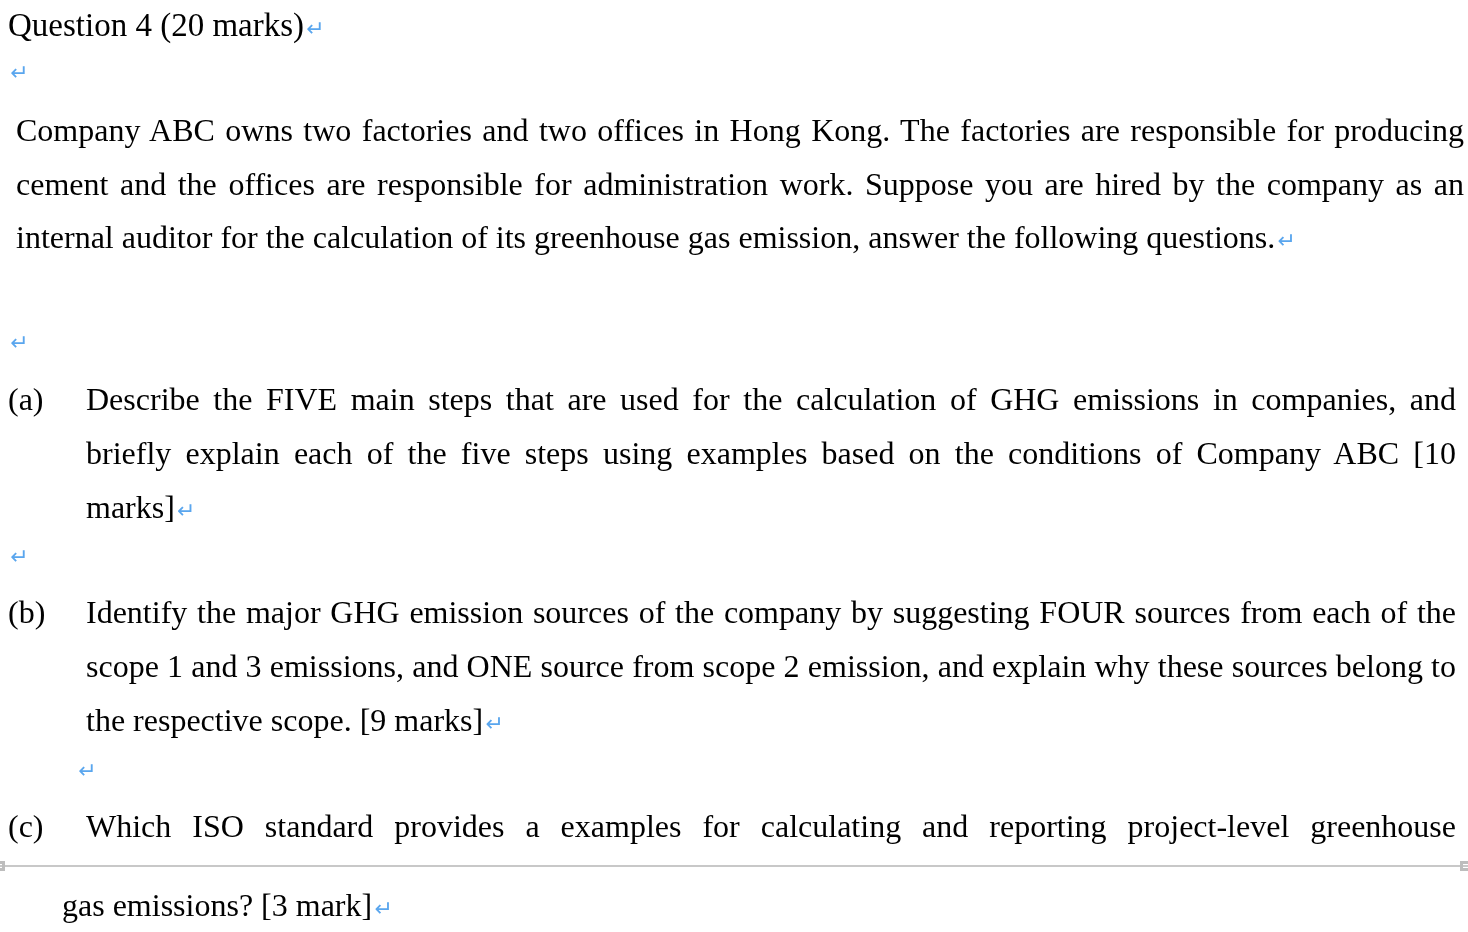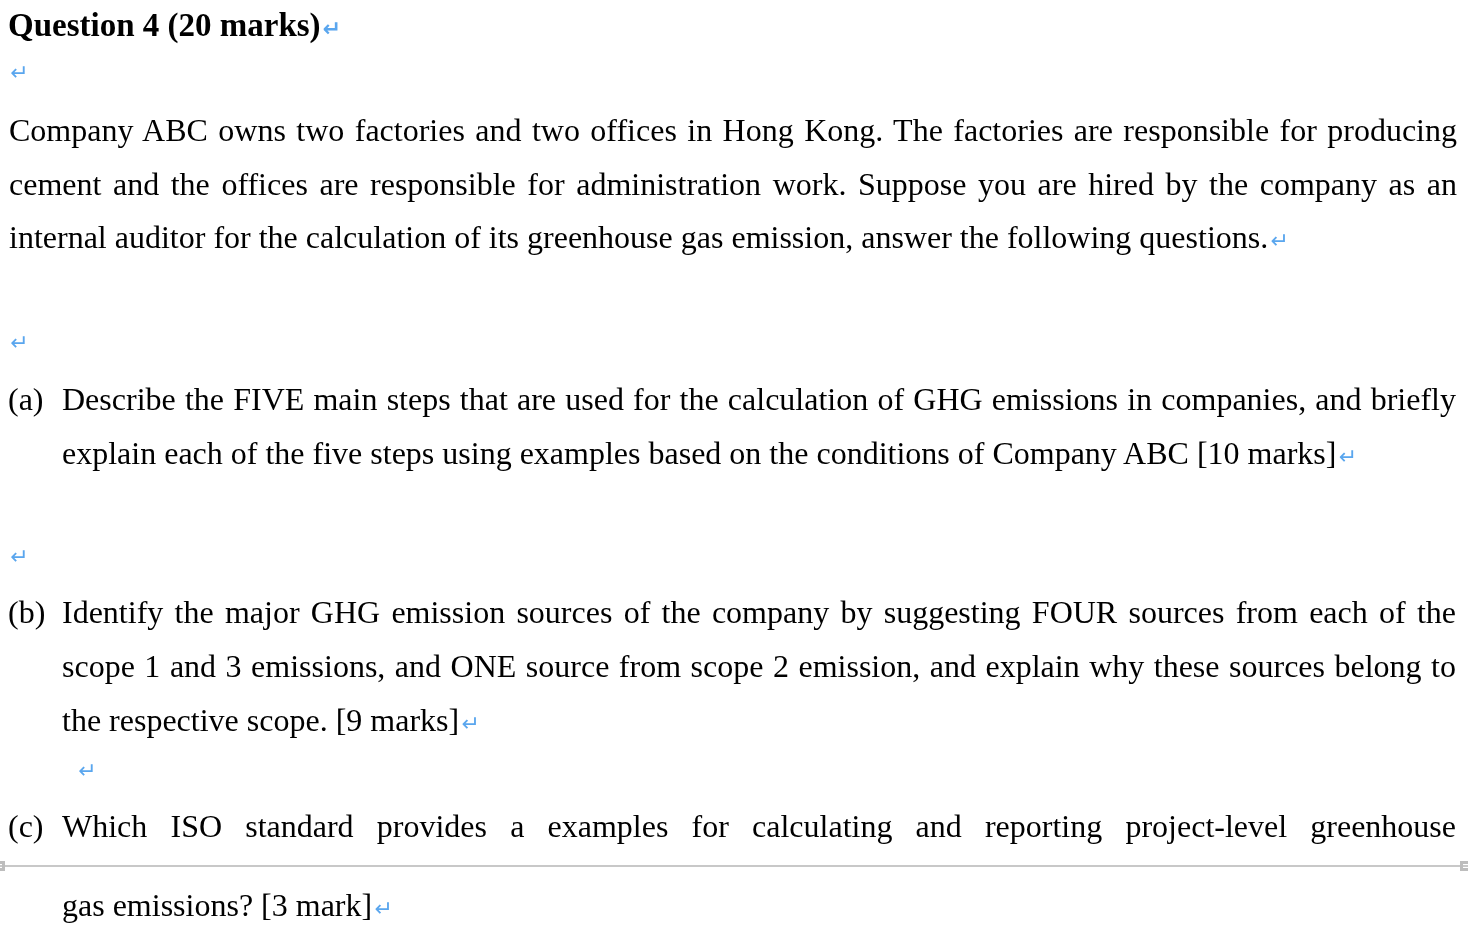--- a/index.html
+++ b/index.html
@@ -4,34 +4,34 @@
 <style>
   html, body { margin: 0; padding: 0; background: #ffffff; }
   body {
     width: 1468px; height: 932px; overflow: hidden; position: relative;
     font-family: "Liberation Serif", "DejaVu Serif", serif;
     color: #000000;
   }
   .pm { color: #5aa6ee; font-family: "DejaVu Sans", sans-serif; font-size: 22px; margin-left: 2px; }
   .title {
     position: absolute; left: 8px; top: 2px;
-    font-size: 33px; font-weight: bold; line-height: 46px; white-space: nowrap;
+    font-size: 33px; font-weight: normal; line-height: 46px; white-space: nowrap;
   }
   .empty { position: absolute; left: 8px; font-size: 22px; line-height: 30px; }
   .para {
-    position: absolute; left: 9px; width: 1448px;
+    position: absolute; left: 16px; width: 1448px;
     font-size: 32px; line-height: 53.5px; text-align: justify;
     text-align-last: left;
   }
   .item {
     position: absolute; left: 8px; width: 1448px;
     font-size: 32px; line-height: 54px;
   }
   .item .lbl { position: absolute; left: 0; top: 0; }
-  .item .txt { margin-left: 54px; text-align: justify; text-align-last: left; display: block; }
+  .item .txt { margin-left: 78px; text-align: justify; text-align-last: left; display: block; }
   .pagebreak {
     position: absolute; left: 0; top: 865px; width: 1468px; height: 2px;
     background: #c8c8c8;
   }
   .corner { position: absolute; width: 8px; height: 10px; border: 3px solid #bdbdbd; box-sizing: border-box; top: 861px; }
   .corner.left { left: -3px; border-left: none; }
   .corner.right { right: 0; border-right: none; }
   .last {
     position: absolute; left: 62px; top: 878px;
     font-size: 32px; line-height: 54px; white-space: nowrap;

